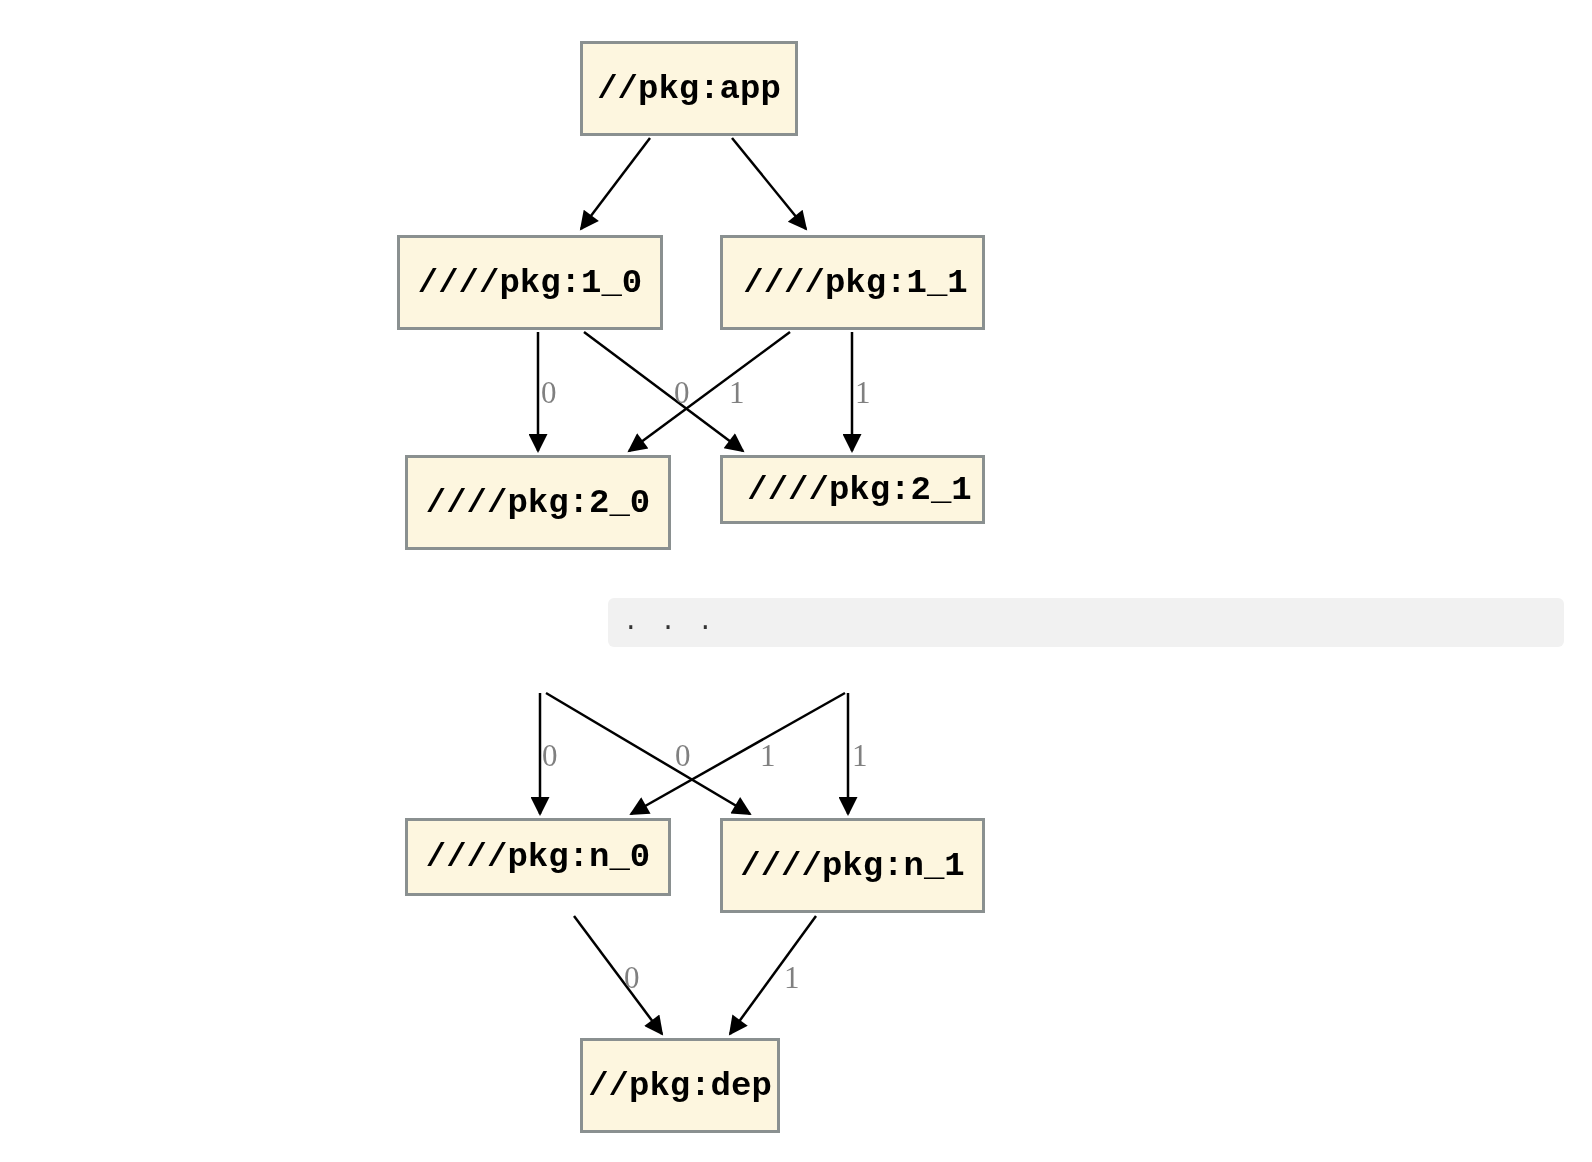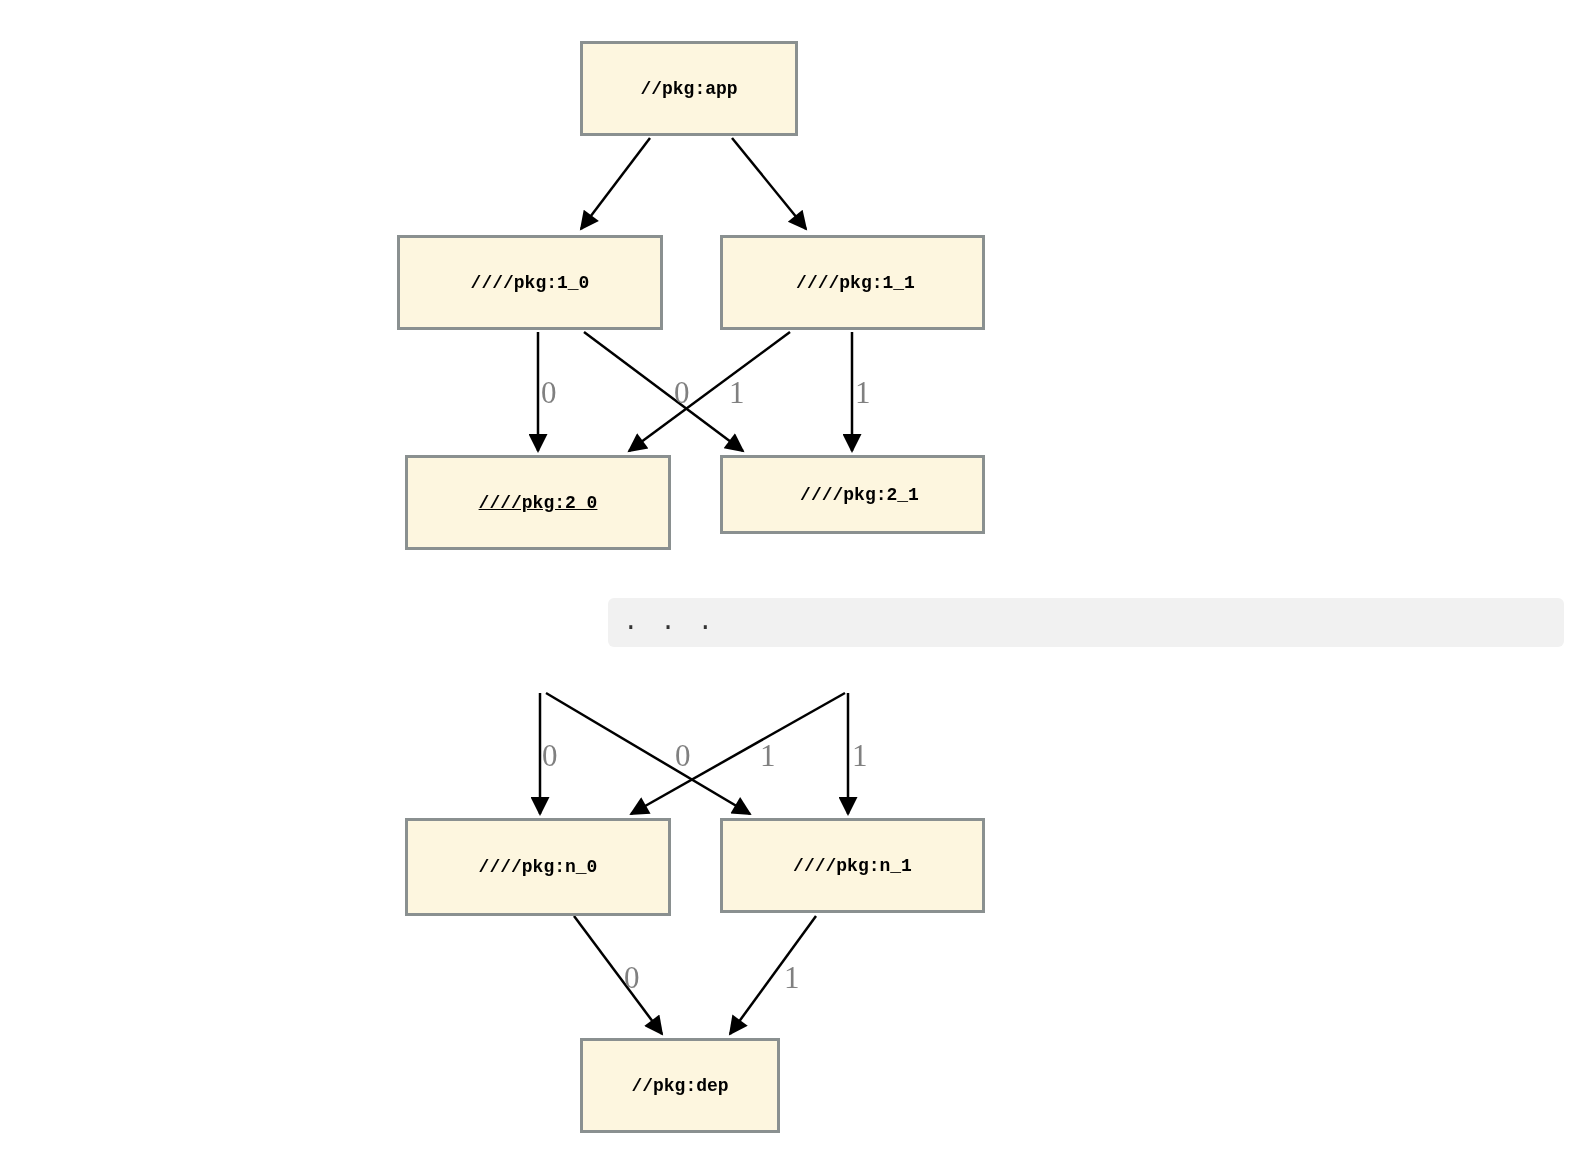--- a/index.html
+++ b/index.html
@@ -13,21 +13,21 @@
   .edges-layer { position:absolute; left:0; top:0; width:1592px; height:1162px; }
   .edge { stroke:var(--edge,#000000); stroke-width:2.5; fill:none; }
   .node {
     position:absolute;
     box-sizing:border-box;
     background:var(--node-fill,#fdf6df);
     border:3px solid var(--node-border,#8a9090);
     display:flex; align-items:center; justify-content:center;
     font-family:"Liberation Mono","DejaVu Sans Mono",monospace;
     font-weight:bold;
-    font-size:18px;
+    font-size:34px;
     color:#000000;
     white-space:nowrap;
   }
   .edge-label {
     position:absolute;
     font-family:"Liberation Serif","DejaVu Serif",serif;
     font-size:31px;
     line-height:31px;
     color:var(--edge-label,#808080);
   }
@@ -76,24 +76,24 @@
 
     <line class="edge" x1="574" y1="916" x2="662" y2="1034" marker-end="url(#arrow)"></line>
     <line class="edge" x1="816" y1="916" x2="730" y2="1034" marker-end="url(#arrow)"></line>
   </svg>
 
   <div class="node" style="left:580px; top:41px; width:218px; height:95px;">//pkg:app</div>
 
   <div class="node" style="left:397px; top:235px; width:266px; height:95px;">////pkg:1_0</div>
   <div class="node" style="left:720px; top:235px; width:265px; height:95px;padding-left:6px;">////pkg:1_1</div>
 
-  <div class="node" style="left:405px; top:455px; width:266px; height:95px;text-decoration:underline;">////pkg:2_0</div>
-  <div class="node" style="left:720px; top:455px; width:265px; height:79px;padding-left:14px;">////pkg:2_1</div>
+  <div class="node" style="left:405px; top:455px; width:266px; height:95px;">////pkg:2_0</div>
+  <div class="node" style="left:720px; top:455px; width:265px; height:69px;padding-left:14px;">////pkg:2_1</div>
 
-  <div class="node" style="left:405px; top:818px; width:266px; height:98px;">////pkg:n_0</div>
+  <div class="node" style="left:405px; top:818px; width:266px; height:78px;">////pkg:n_0</div>
   <div class="node" style="left:720px; top:818px; width:265px; height:95px;text-align:right;">////pkg:n_1</div>
 
   <div class="node" style="left:580px; top:1038px; width:200px; height:95px;">//pkg:dep</div>
 
   <span class="edge-label" style="left:541px; top:377px;">0</span>
   <span class="edge-label" style="left:674px; top:377px;">0</span>
   <span class="edge-label" style="left:729px; top:377px;">1</span>
   <span class="edge-label" style="left:855px; top:377px;">1</span>
 
   <span class="edge-label" style="left:542px; top:740px;">0</span>

